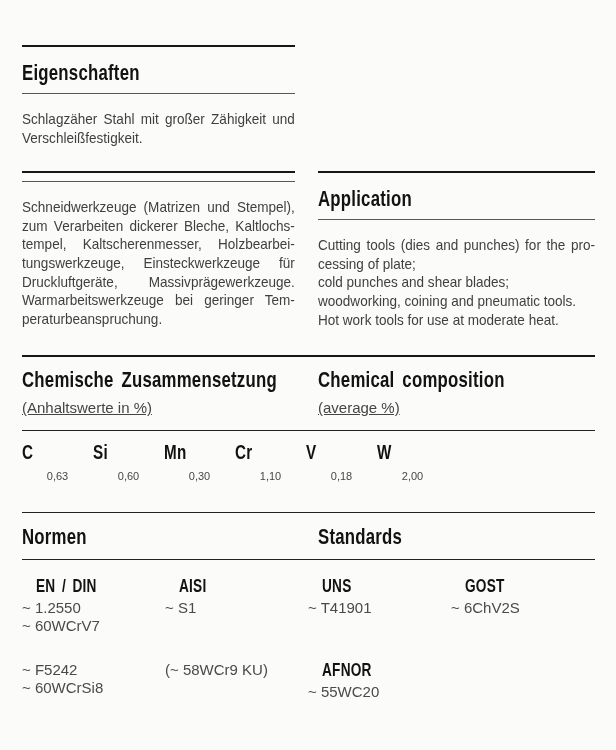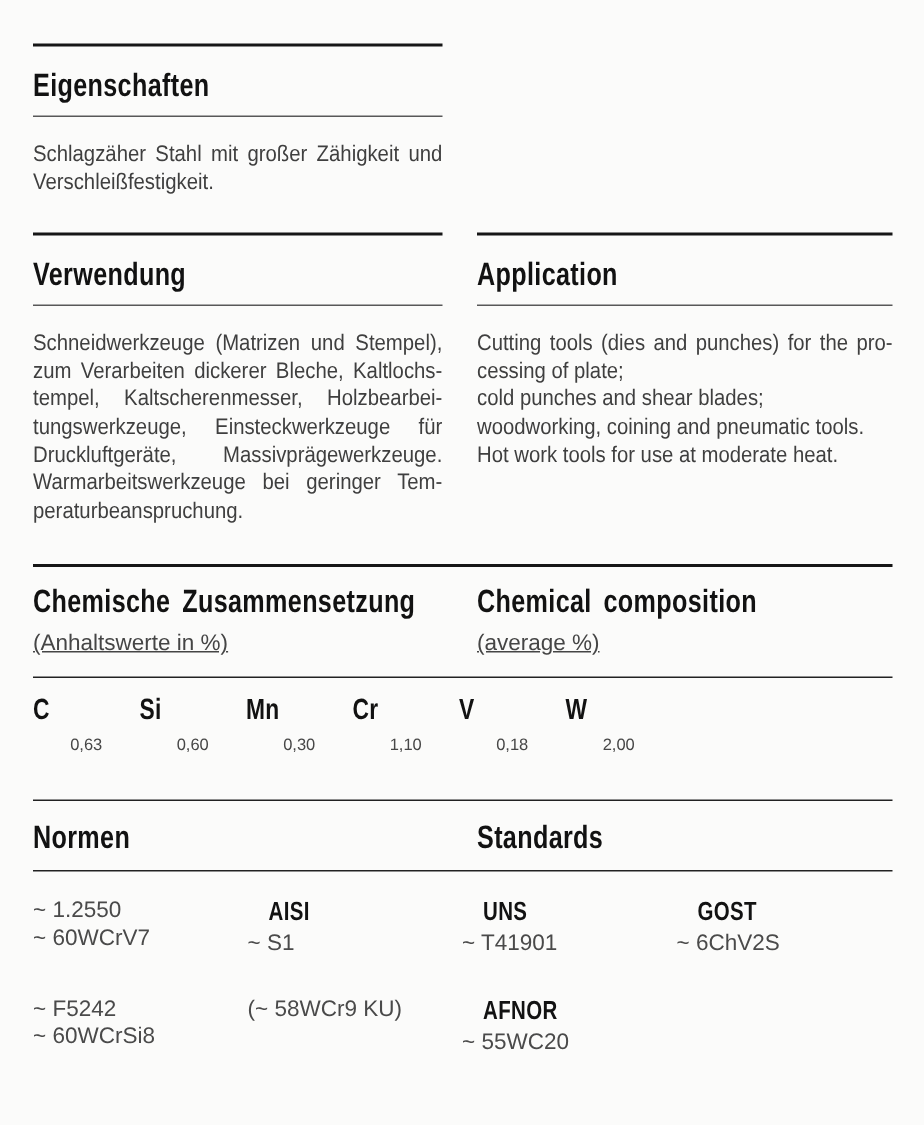--- a/index.html
+++ b/index.html
@@ -3,21 +3,21 @@
 <meta charset="utf-8">
 <style>
   * { margin: 0; padding: 0; box-sizing: border-box; }
   html, body { width: 616px; height: 750px; }
   body {
     background: #fbfbfa;
     font-family: "Liberation Sans", sans-serif;
     color: #3f3f3f;
     overflow: hidden;
   }
-  .page { width: 616px; height: 750px; padding: 0 21px 0 22px; }
+  .page { width: 616px; height: 750px; padding: 16px 21px 0 22px; }
 
   
   .grid2 { display: grid; grid-template-columns: 273px 277px; column-gap: 23px; }
 
   
   .rule-thick { border-top: 2px solid #161616; height: 0; }
   .rule-thin  { border-top: 1px solid #585858; height: 0; }
   .rule-mid   { border-top: 1.5px solid #222; height: 0; }
 
   .sec1 .rule-thick { margin-top: 29px; }
@@ -82,21 +82,20 @@
       <div class="para">
           <div class="line just">Schlagzäher Stahl mit großer Zähigkeit und</div>
           <div class="line">Verschleißfestigkeit.</div>
         </div>
     </div>
   </div>
 
   <div class="grid2 sec2">
     <div class="col-de">
       <div class="rule-thick"></div>
-      <div class="h"><span class="cond">Verwendung</span></div>
       <div class="rule-thin hrule"></div>
       <div class="para">
           <div class="line just">Schneidwerkzeuge (Matrizen und Stempel),</div>
           <div class="line just">zum Verarbeiten dickerer Bleche, Kaltlochs-</div>
           <div class="line just">tempel, Kaltscherenmesser, Holzbearbei-</div>
           <div class="line just">tungswerkzeuge, Einsteckwerkzeuge für</div>
           <div class="line just">Druckluftgeräte, Massivprägewerkzeuge.</div>
           <div class="line just">Warmarbeitswerkzeuge bei geringer Tem-</div>
           <div class="line">peraturbeanspruchung.</div>
         </div>
@@ -148,20 +147,21 @@
   </div>
 
   <div class="norms">
     <div class="grid2">
       <div class="h"><span class="cond">Normen</span></div>
       <div class="h"><span class="cond">Standards</span></div>
     </div>
     <div class="rule-mid"></div>
     <div class="stdgrid">
         <div class="stdcell">
+          <div class="stdname"><span class="cond">EN / DIN</span></div>
           <div class="stdval">~ 1.2550</div>
           <div class="stdval">~ 60WCrV7</div>
         </div>
         <div class="stdcell">
           <div class="stdname"><span class="cond">AISI</span></div>
           <div class="stdval">~ S1</div>
         </div>
         <div class="stdcell">
           <div class="stdname"><span class="cond">UNS</span></div>
           <div class="stdval">~ T41901</div>

